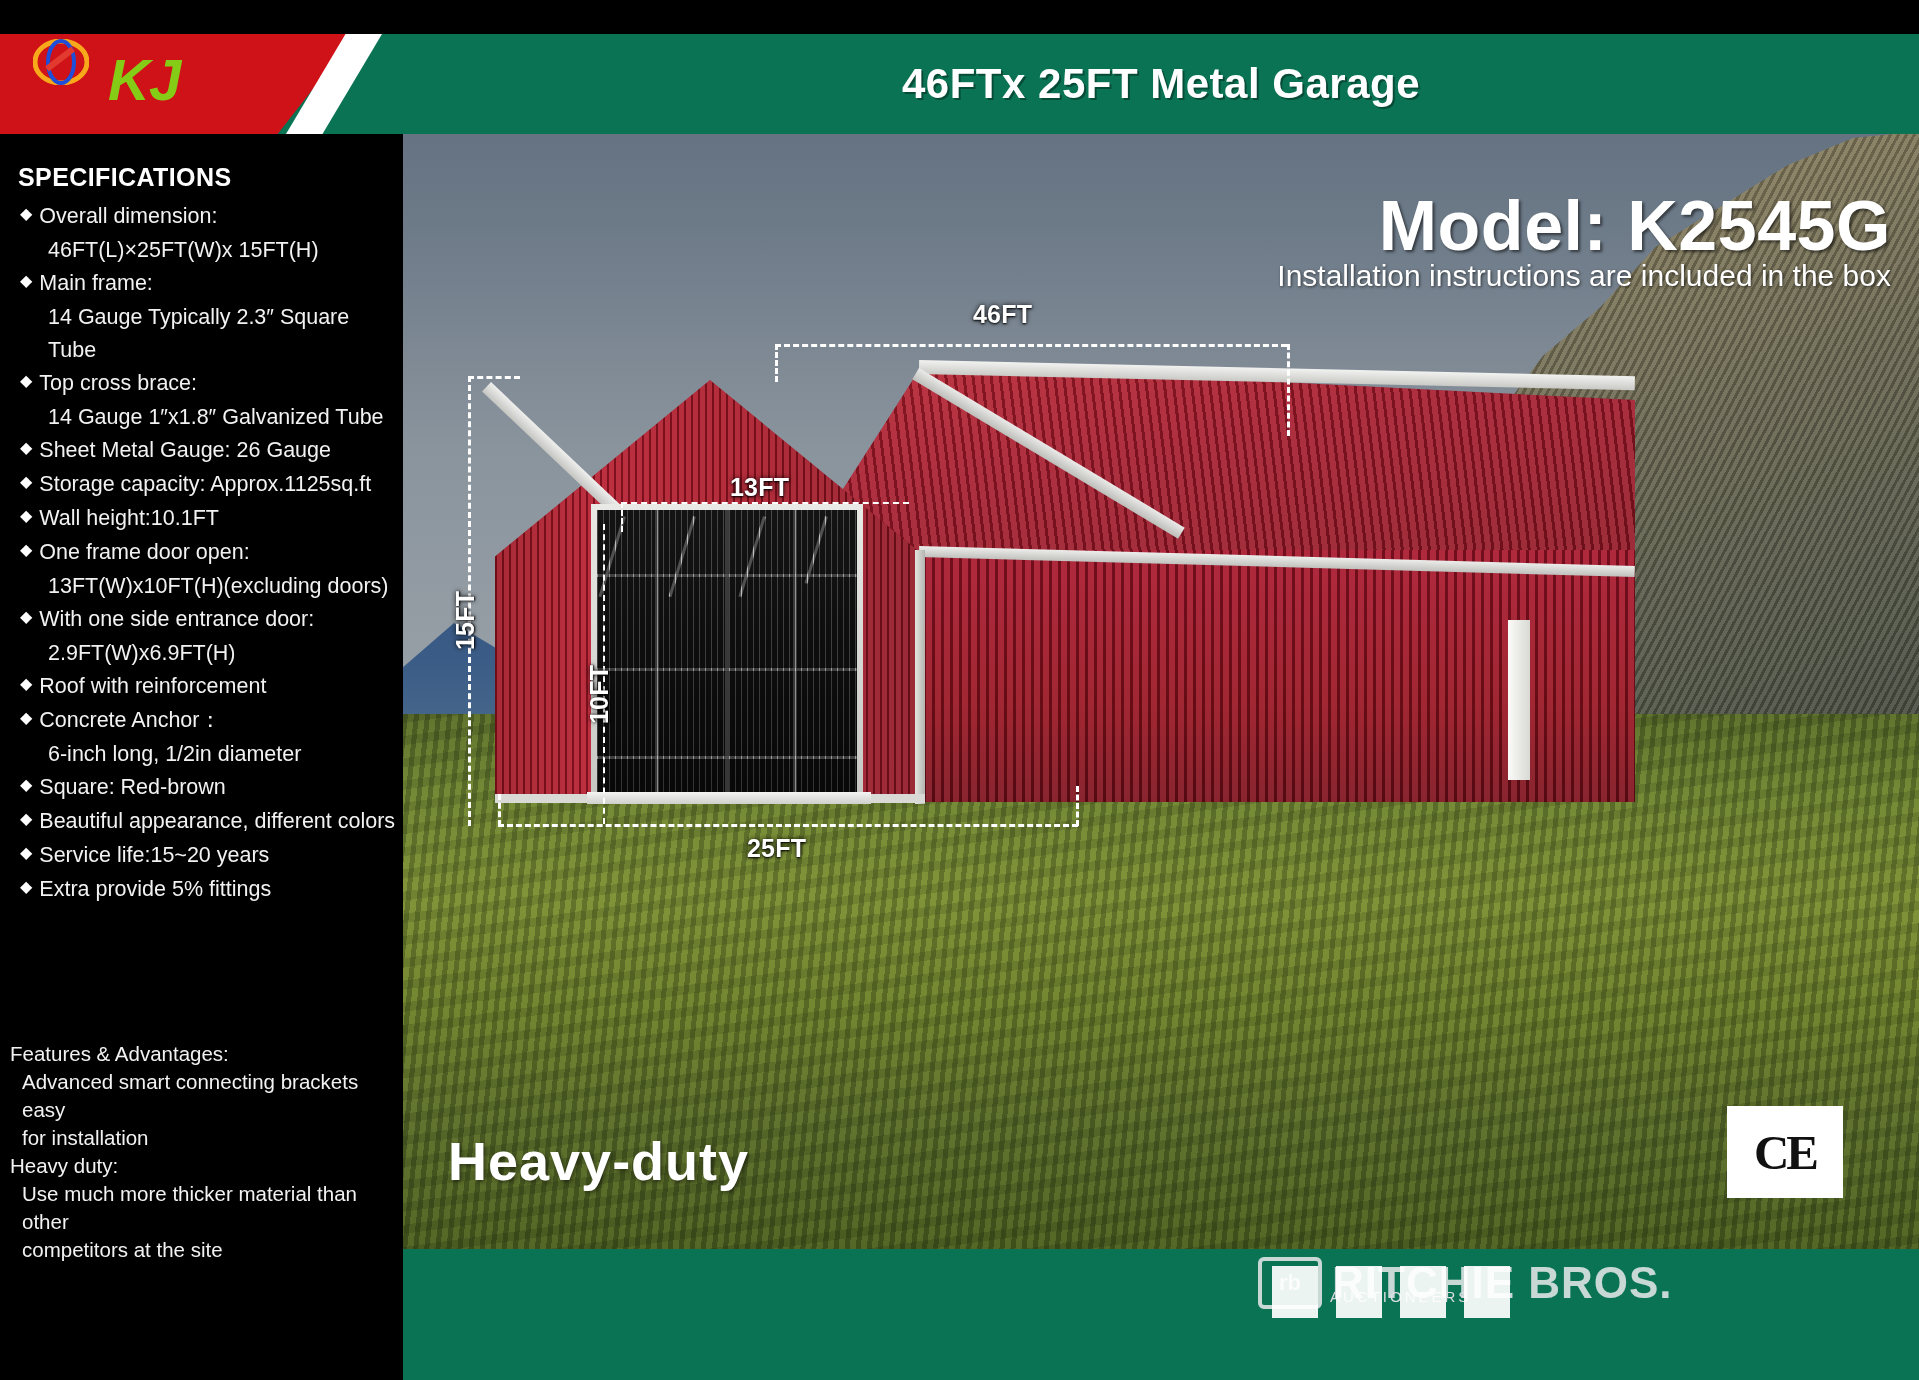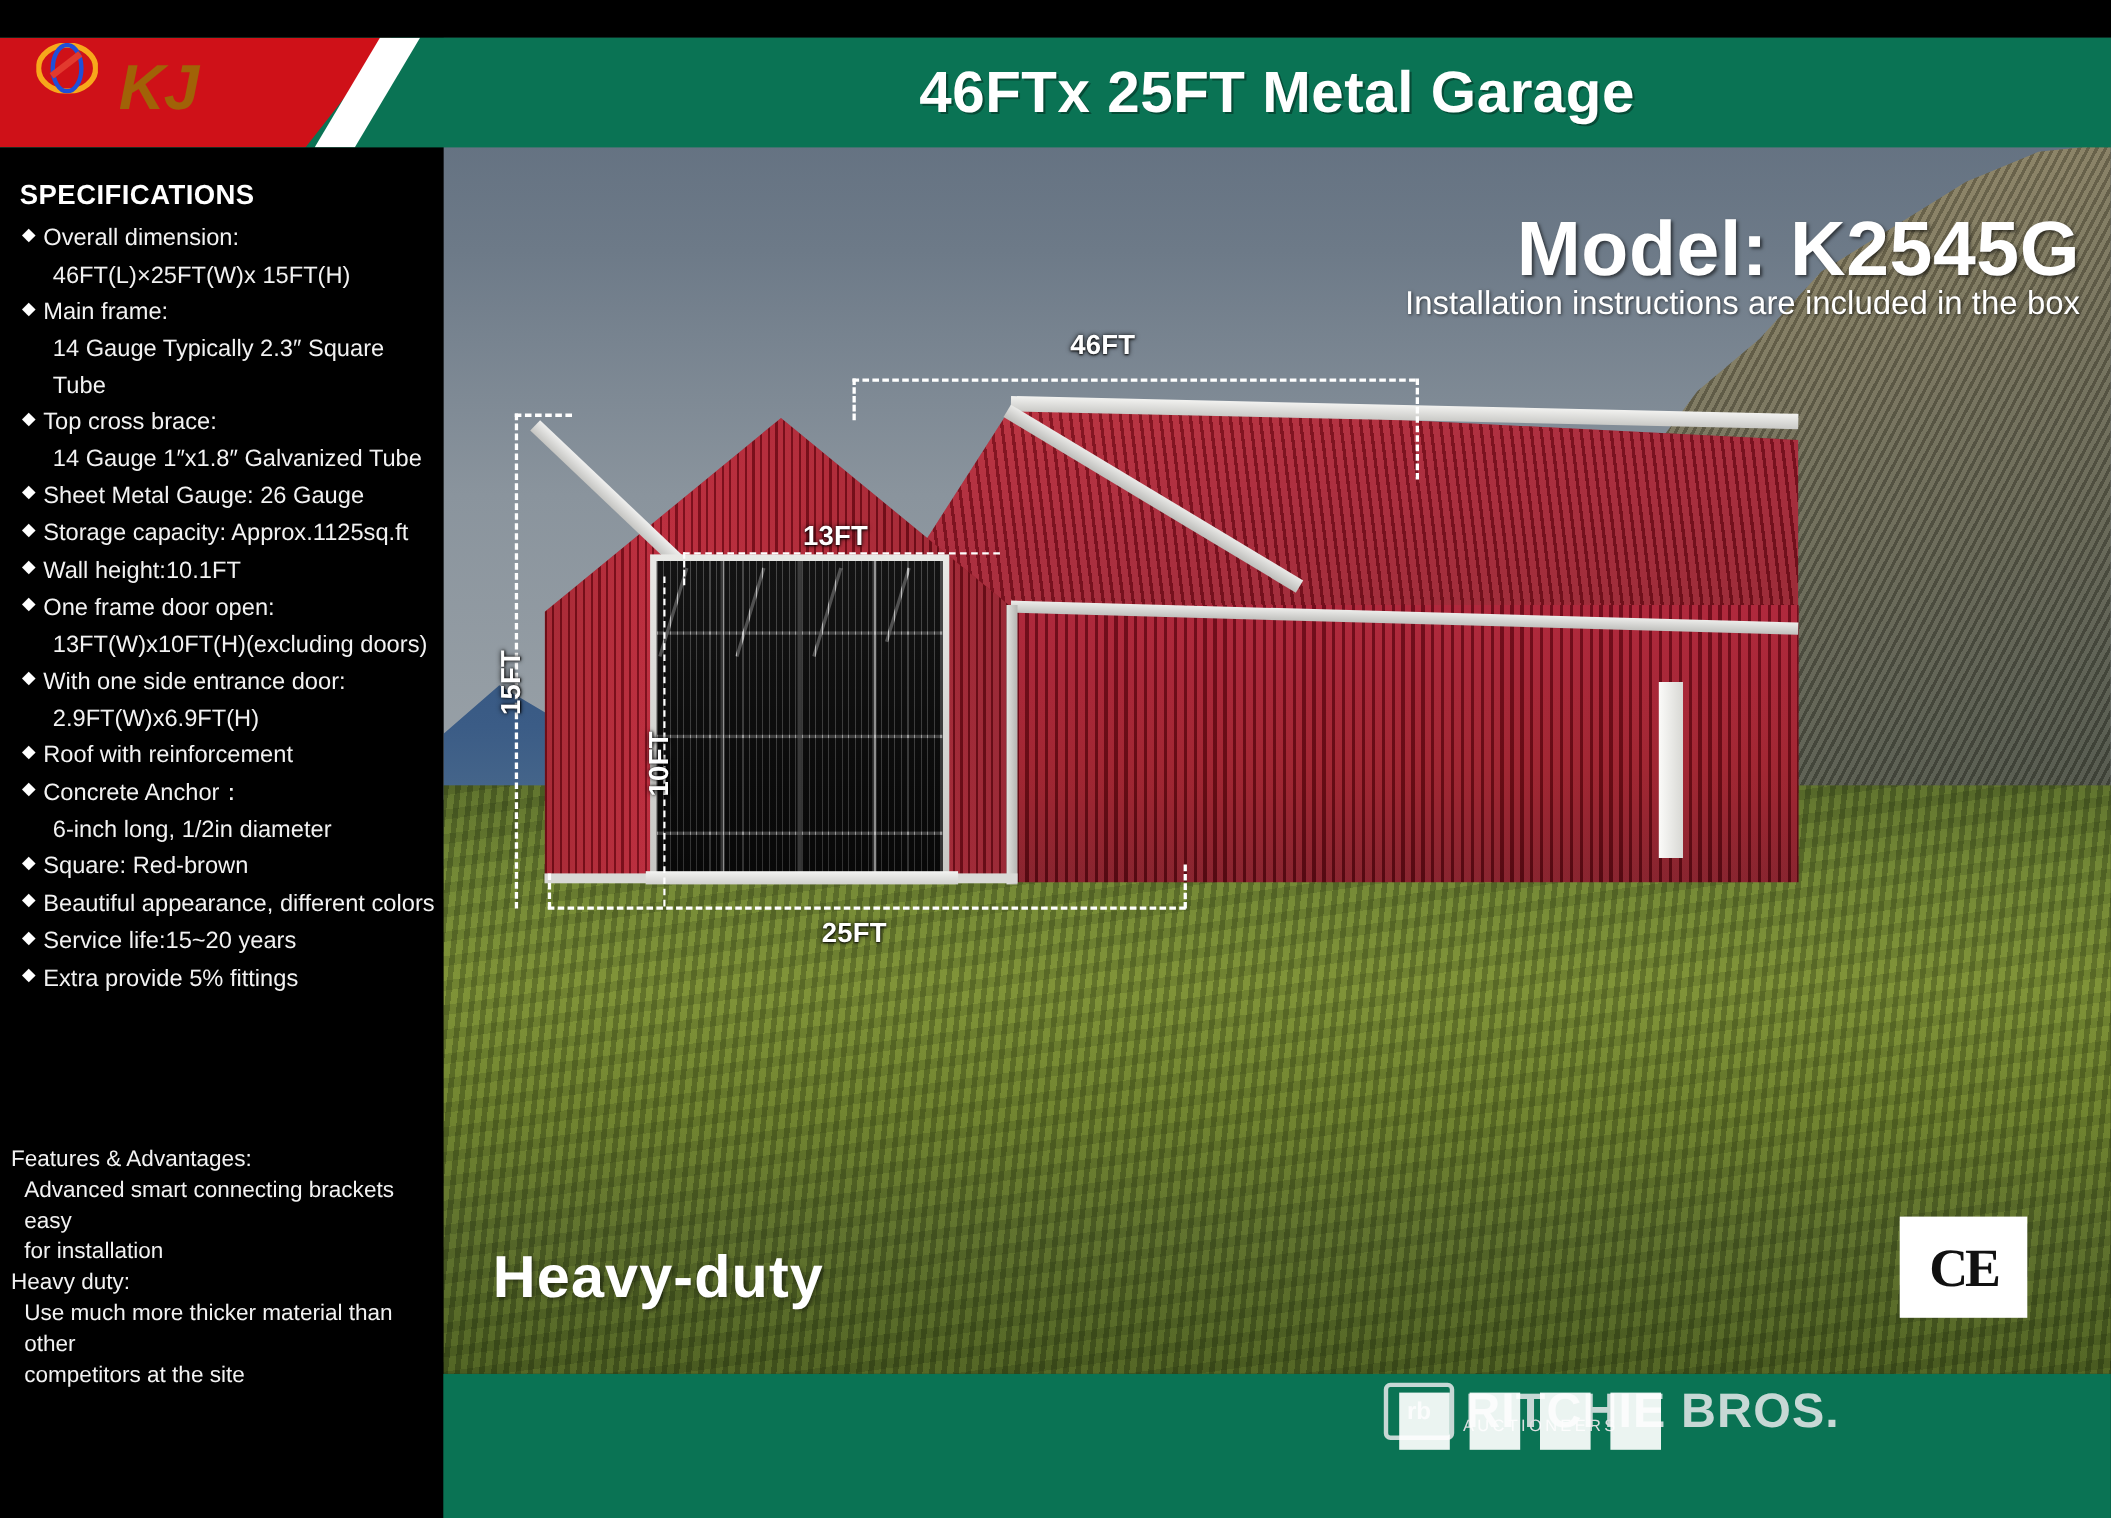--- a/index.html
+++ b/index.html
@@ -89,27 +89,27 @@
   .spec-txt{color:#f2f2f2;font-size:21.5px;line-height:33px;font-weight:400;}
   .spec-sub{color:#f2f2f2;font-size:21.5px;line-height:33px;margin-left:34px;}
   .feat{position:absolute;left:10px;top:1040px;width:392px;color:#f2f2f2;font-size:20.5px;line-height:28px;}
   .feat .hd{display:block;}
   .feat .bd{display:block;padding-left:12px;}
 
   
   .green-bar{position:absolute;left:0;top:34px;width:1919px;height:100px;background:#0a7354;z-index:8;}
   .title{position:absolute;left:403px;top:34px;width:1516px;height:100px;z-index:10;
       display:flex;align-items:center;justify-content:center;}
-  .title span{color:#fff;font-size:53px;font-weight:700;letter-spacing:.5px;
+  .title span{color:#fff;font-size:42px;font-weight:700;letter-spacing:.5px;
       text-shadow:2px 2px 0 rgba(0,0,0,.35);font-stretch:condensed;}
   .brand{position:absolute;left:0;top:34px;width:356px;height:100px;background:#cf1118;z-index:11;
       clip-path:polygon(0 0,100% 0,78% 100%,0 100%);}
   .brand-slash{position:absolute;left:286px;top:34px;width:96px;height:100px;background:#fff;z-index:12;
       clip-path:polygon(62% 0,100% 0,38% 100%,0 100%);}
-  .brand-text{position:absolute;left:108px;top:46px;color:#a16207;font-size:58px;font-weight:700;z-index:13;
+  .brand-text{position:absolute;left:108px;top:46px;color:#84cc16;font-size:58px;font-weight:700;z-index:13;
       font-style:italic;letter-spacing:-1px;}
   .logo-mark{position:absolute;left:33px;top:39px;width:56px;height:46px;z-index:13;}
 
   
   .model{position:absolute;right:28px;top:152px;z-index:7;text-align:right;}
   .model .m1{color:#fff;font-size:70px;font-weight:700;line-height:60px;
       text-shadow:2px 2px 3px rgba(0,0,0,.55);letter-spacing:.5px;margin-top:44px;}
   .model .m2{color:#fff;font-size:30px;font-weight:400;line-height:40px;
       text-shadow:1px 1px 3px rgba(0,0,0,.6);margin-left:24px;}
 

